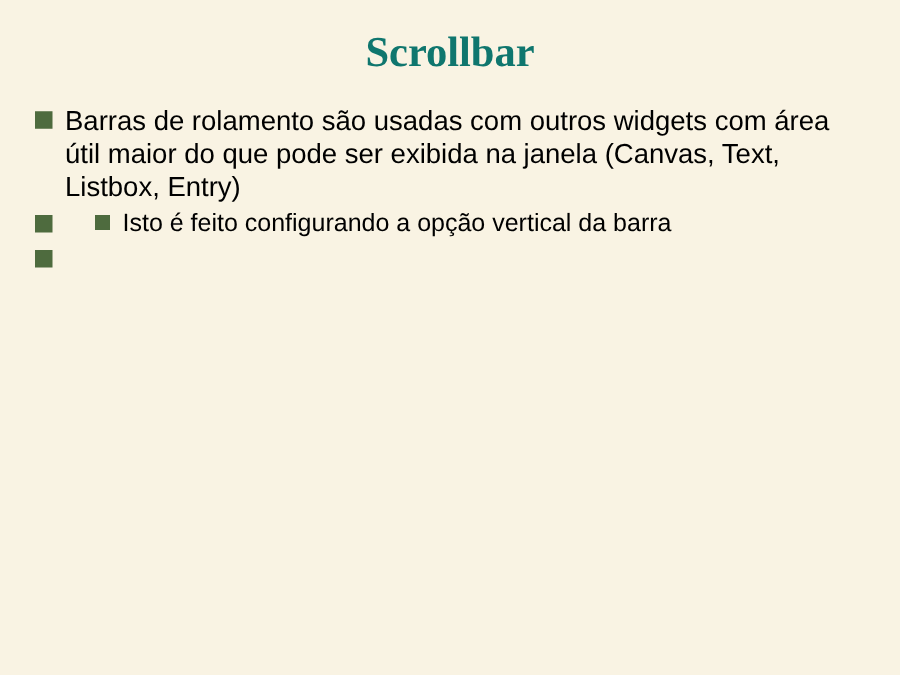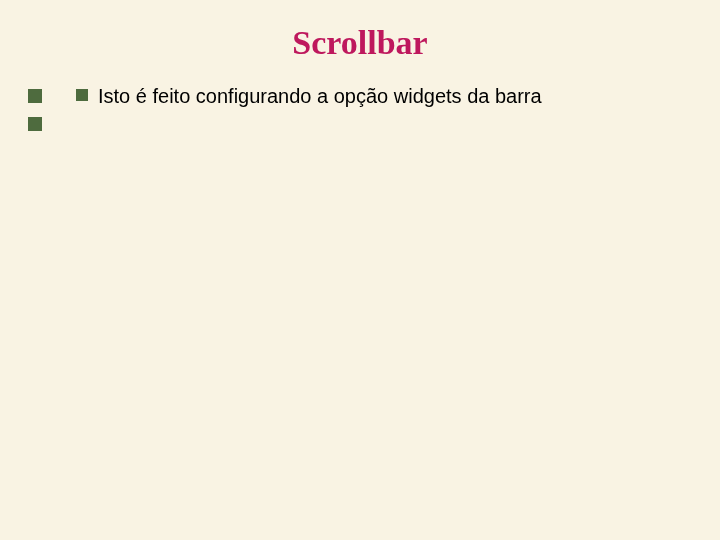--- a/index.html
+++ b/index.html
@@ -16,21 +16,21 @@
     box-sizing: border-box;
     width: 720px;
     height: 540px;
     padding: 24px 28px 28px 28px;
   }
   .title {
     font-family: Georgia, "Times New Roman", serif;
     font-weight: bold;
     font-size: 34px;
     text-align: center;
-    color: #be185d;
+    color: #0f766e;
     margin: 0 0 22px 0;
   }
   ul.level1 {
     list-style: none;
     padding: 0;
     margin: 0;
   }
   ul.level1 > li {
     position: relative;
     padding-left: 24px;
@@ -70,25 +70,28 @@
   }
 </style>
 </head>
 <body>
 
 <div class="slide">
   <h1 class="title">Scrollbar</h1>
 
   <ul class="level1">
 
+    <li>
+      <span>Barras de rolamento são usadas com outros widgets com área útil maior do que pode ser exibida na janela (Canvas, Text, Listbox, Entry)</span>
+    </li>
 
     <li>
       <ul class="level2">
         <li>
-          <span>Isto é feito configurando a opção widgets da barra</span>
+          <span>Isto é feito configurando a opção vertical da barra</span>
         </li>
       </ul>
     </li>
 
     <li>
     </li>
 
   </ul>
 </div>
 

